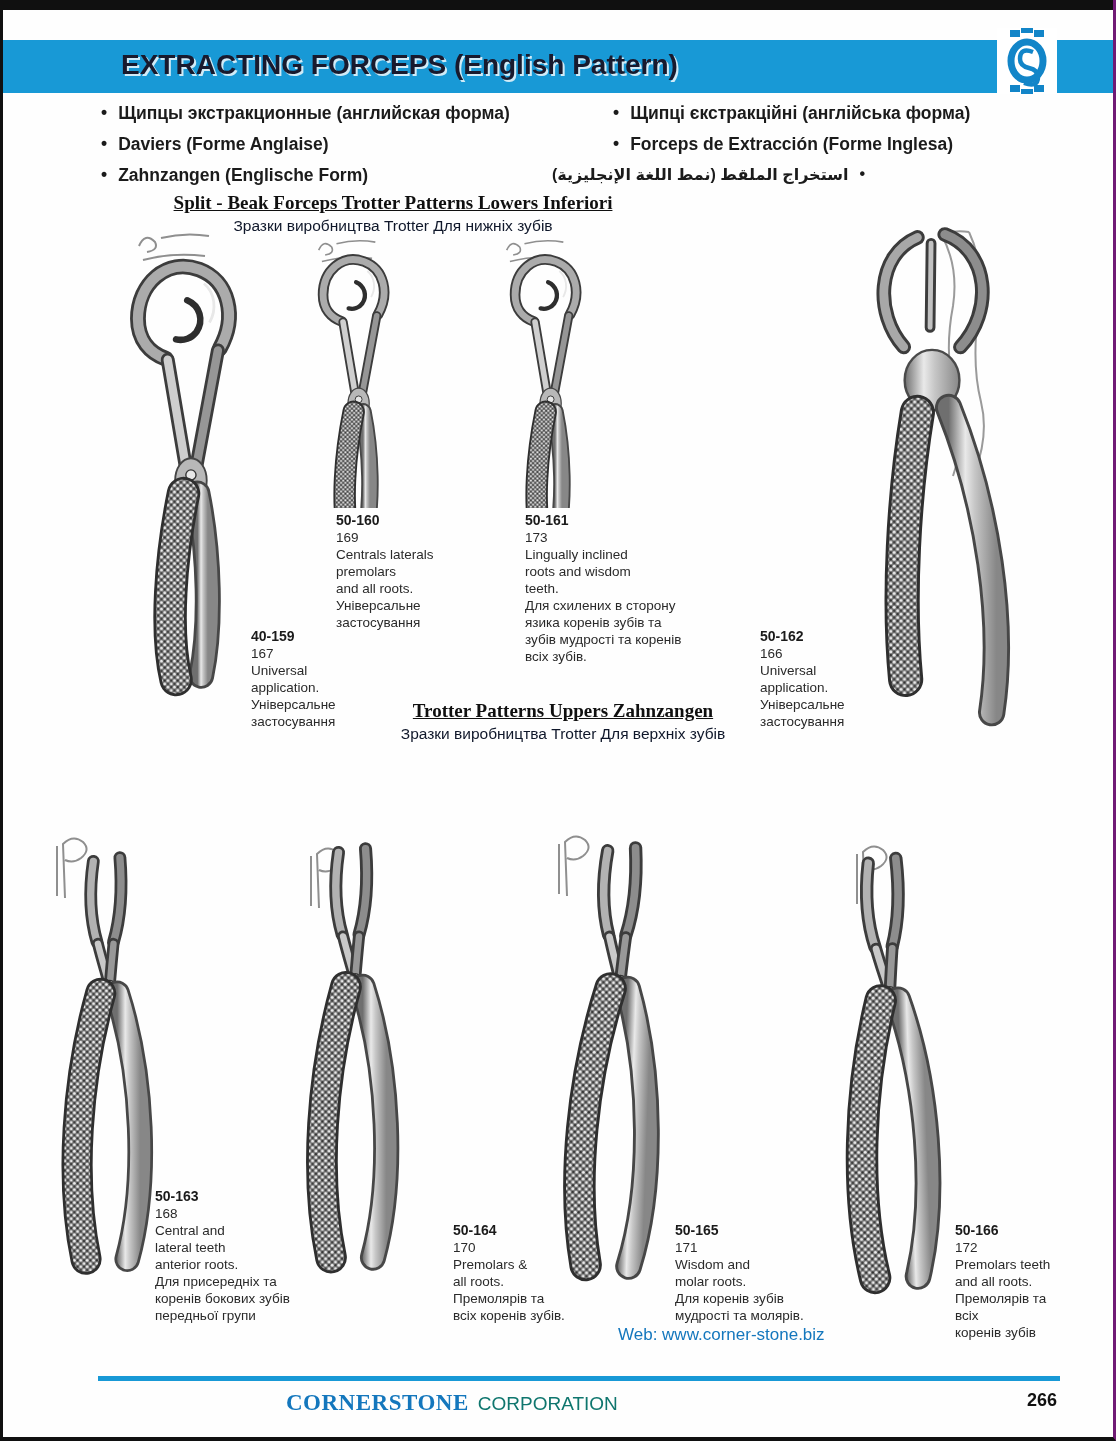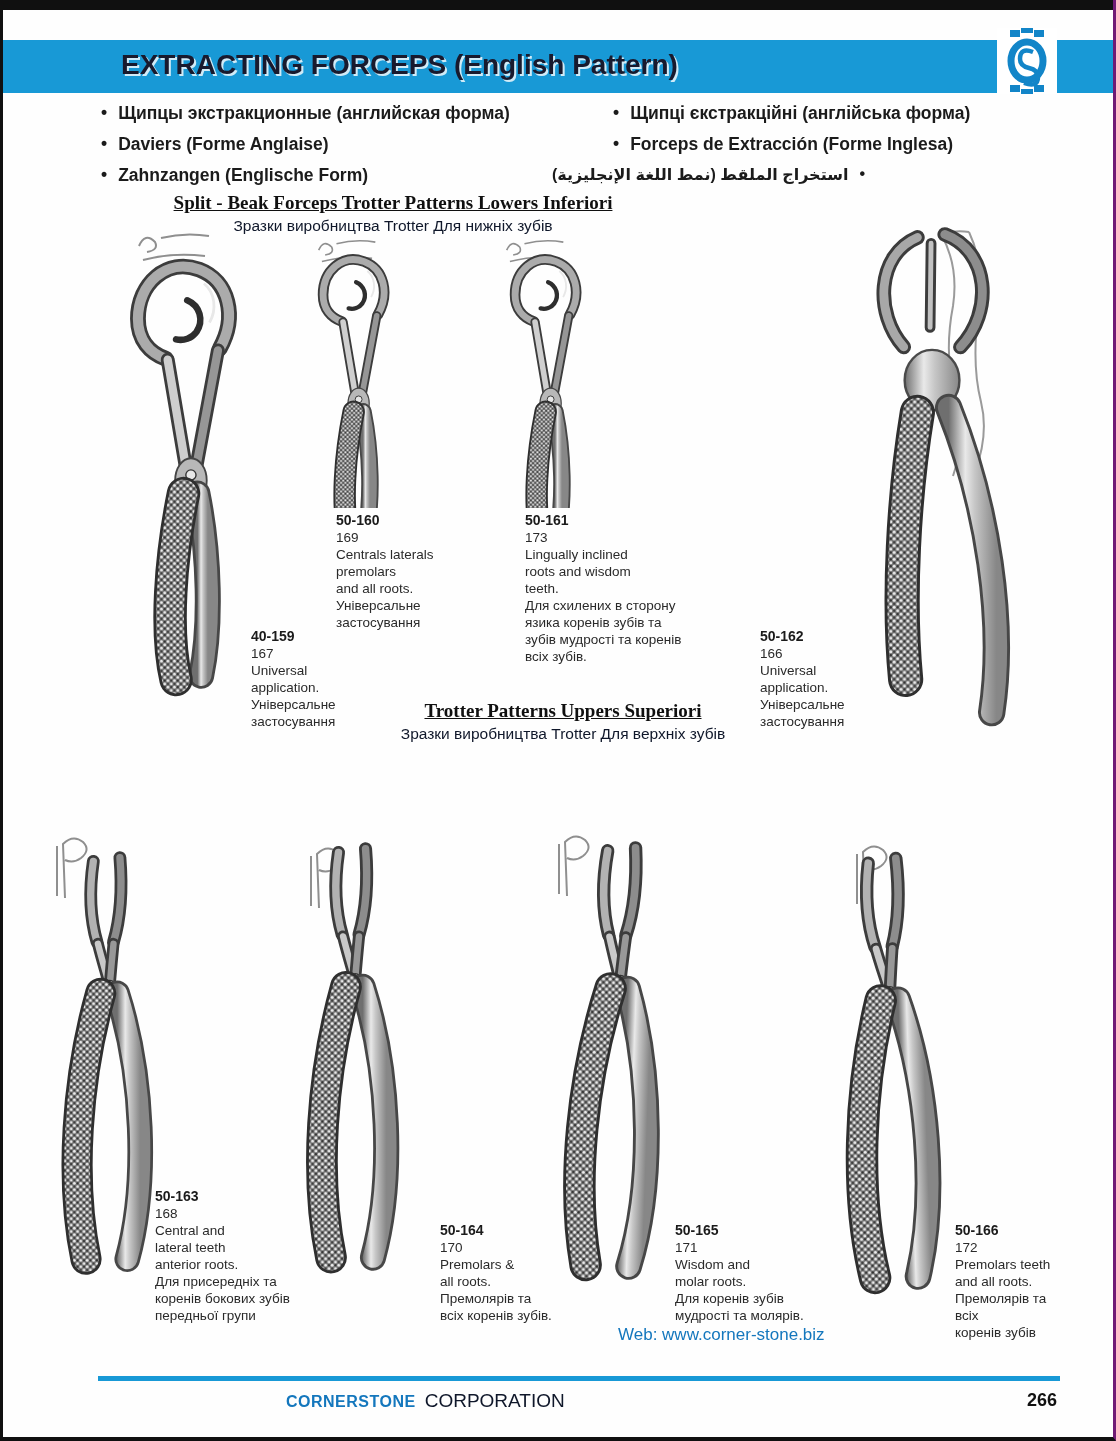--- a/index.html
+++ b/index.html
@@ -23,22 +23,22 @@
   .sec{position:absolute;text-align:center;}
   .sec-title{font-family:"Liberation Serif","DejaVu Serif",serif;font-weight:bold;font-size:19px;text-decoration:underline;color:#101010;white-space:nowrap;}
   .sec-sub{font-size:15.5px;color:#0f172a;margin-top:3px;white-space:nowrap;}
   .plabel{position:absolute;font-size:13.5px;line-height:17px;color:#2a2a2a;}
   .pcode{font-weight:bold;font-size:14px;color:#1b1b1b;}
   .ml{white-space:pre-line;}
   .fig{position:absolute;}
   .sketch{position:absolute;}
   .footer-rule{position:absolute;left:95px;top:1376px;width:962px;height:5px;background:#1899d6;}
   .f-company{position:absolute;left:283px;top:1390px;white-space:nowrap;}
-  .f-cs{font-family:Liberation Sans, sans-serif;font-weight:bold;font-size:16px;color:#1477bd;letter-spacing:0.5px;}
-  .f-corp{font-size:19px;color:#0f172a;margin-left:9px;}
+  .f-cs{font-family:Liberation Serif, serif;font-weight:bold;font-size:23px;color:#1477bd;letter-spacing:0.5px;}
+  .f-corp{font-size:19px;color:#0f766e;margin-left:9px;}
   .f-web{position:absolute;left:615px;top:1325px;font-size:17px;color:#1477bd;white-space:nowrap;}
   .f-page{position:absolute;left:1024px;top:1390px;font-size:18px;font-weight:bold;color:#111;}
 </style>
 </head>
 <body>
 
 <div class="page">
 
   <svg width="0" height="0" style="position:absolute" aria-hidden="true">
     <defs>
@@ -219,21 +219,21 @@
   <div class="plabel" style="left:757px;top:628px;width:120px">
     <div class="pcode">50-162</div>
     <div>166</div>
     <div class="ml">Universal
 application.</div>
     <div class="ml">Універсальне
 застосування</div>
   </div>
 
   <div class="sec" style="left:350px;top:700px;width:420px">
-    <div class="sec-title">Trotter Patterns Uppers Superiori</div>
+    <div class="sec-title">Trotter Patterns Uppers Zahnzangen</div>
     <div class="sec-sub">Зразки виробництва Trotter Для верхніх зубів</div>
   </div>
 
   <svg class="sketch" style="left:46px;top:832px" width="46" height="70" viewBox="0 0 46 70">
       <use href="#sketchTooth"></use>
     </svg>
   <svg class="sketch" style="left:300px;top:842px" width="46" height="70" viewBox="0 0 46 70">
       <use href="#sketchTooth"></use>
     </svg>
   <svg class="sketch" style="left:548px;top:830px" width="46" height="70" viewBox="0 0 46 70">
@@ -259,21 +259,21 @@
   <div class="plabel" style="left:152px;top:1188px;width:230px">
     <div class="pcode">50-163</div>
     <div>168</div>
     <div class="ml">Central and
 lateral teeth
 anterior roots.</div>
     <div class="ml">Для присередніх та
 коренів бокових зубів
 передньої групи</div>
   </div>
-  <div class="plabel" style="left:437px;top:1222px;width:180px">
+  <div class="plabel" style="left:450px;top:1222px;width:180px">
     <div class="pcode">50-164</div>
     <div>170</div>
     <div class="ml">Premolars &amp;
 all roots.</div>
     <div class="ml">Премолярів та
 всіх коренів зубів.</div>
   </div>
   <div class="plabel" style="left:672px;top:1222px;width:190px">
     <div class="pcode">50-165</div>
     <div>171</div>

